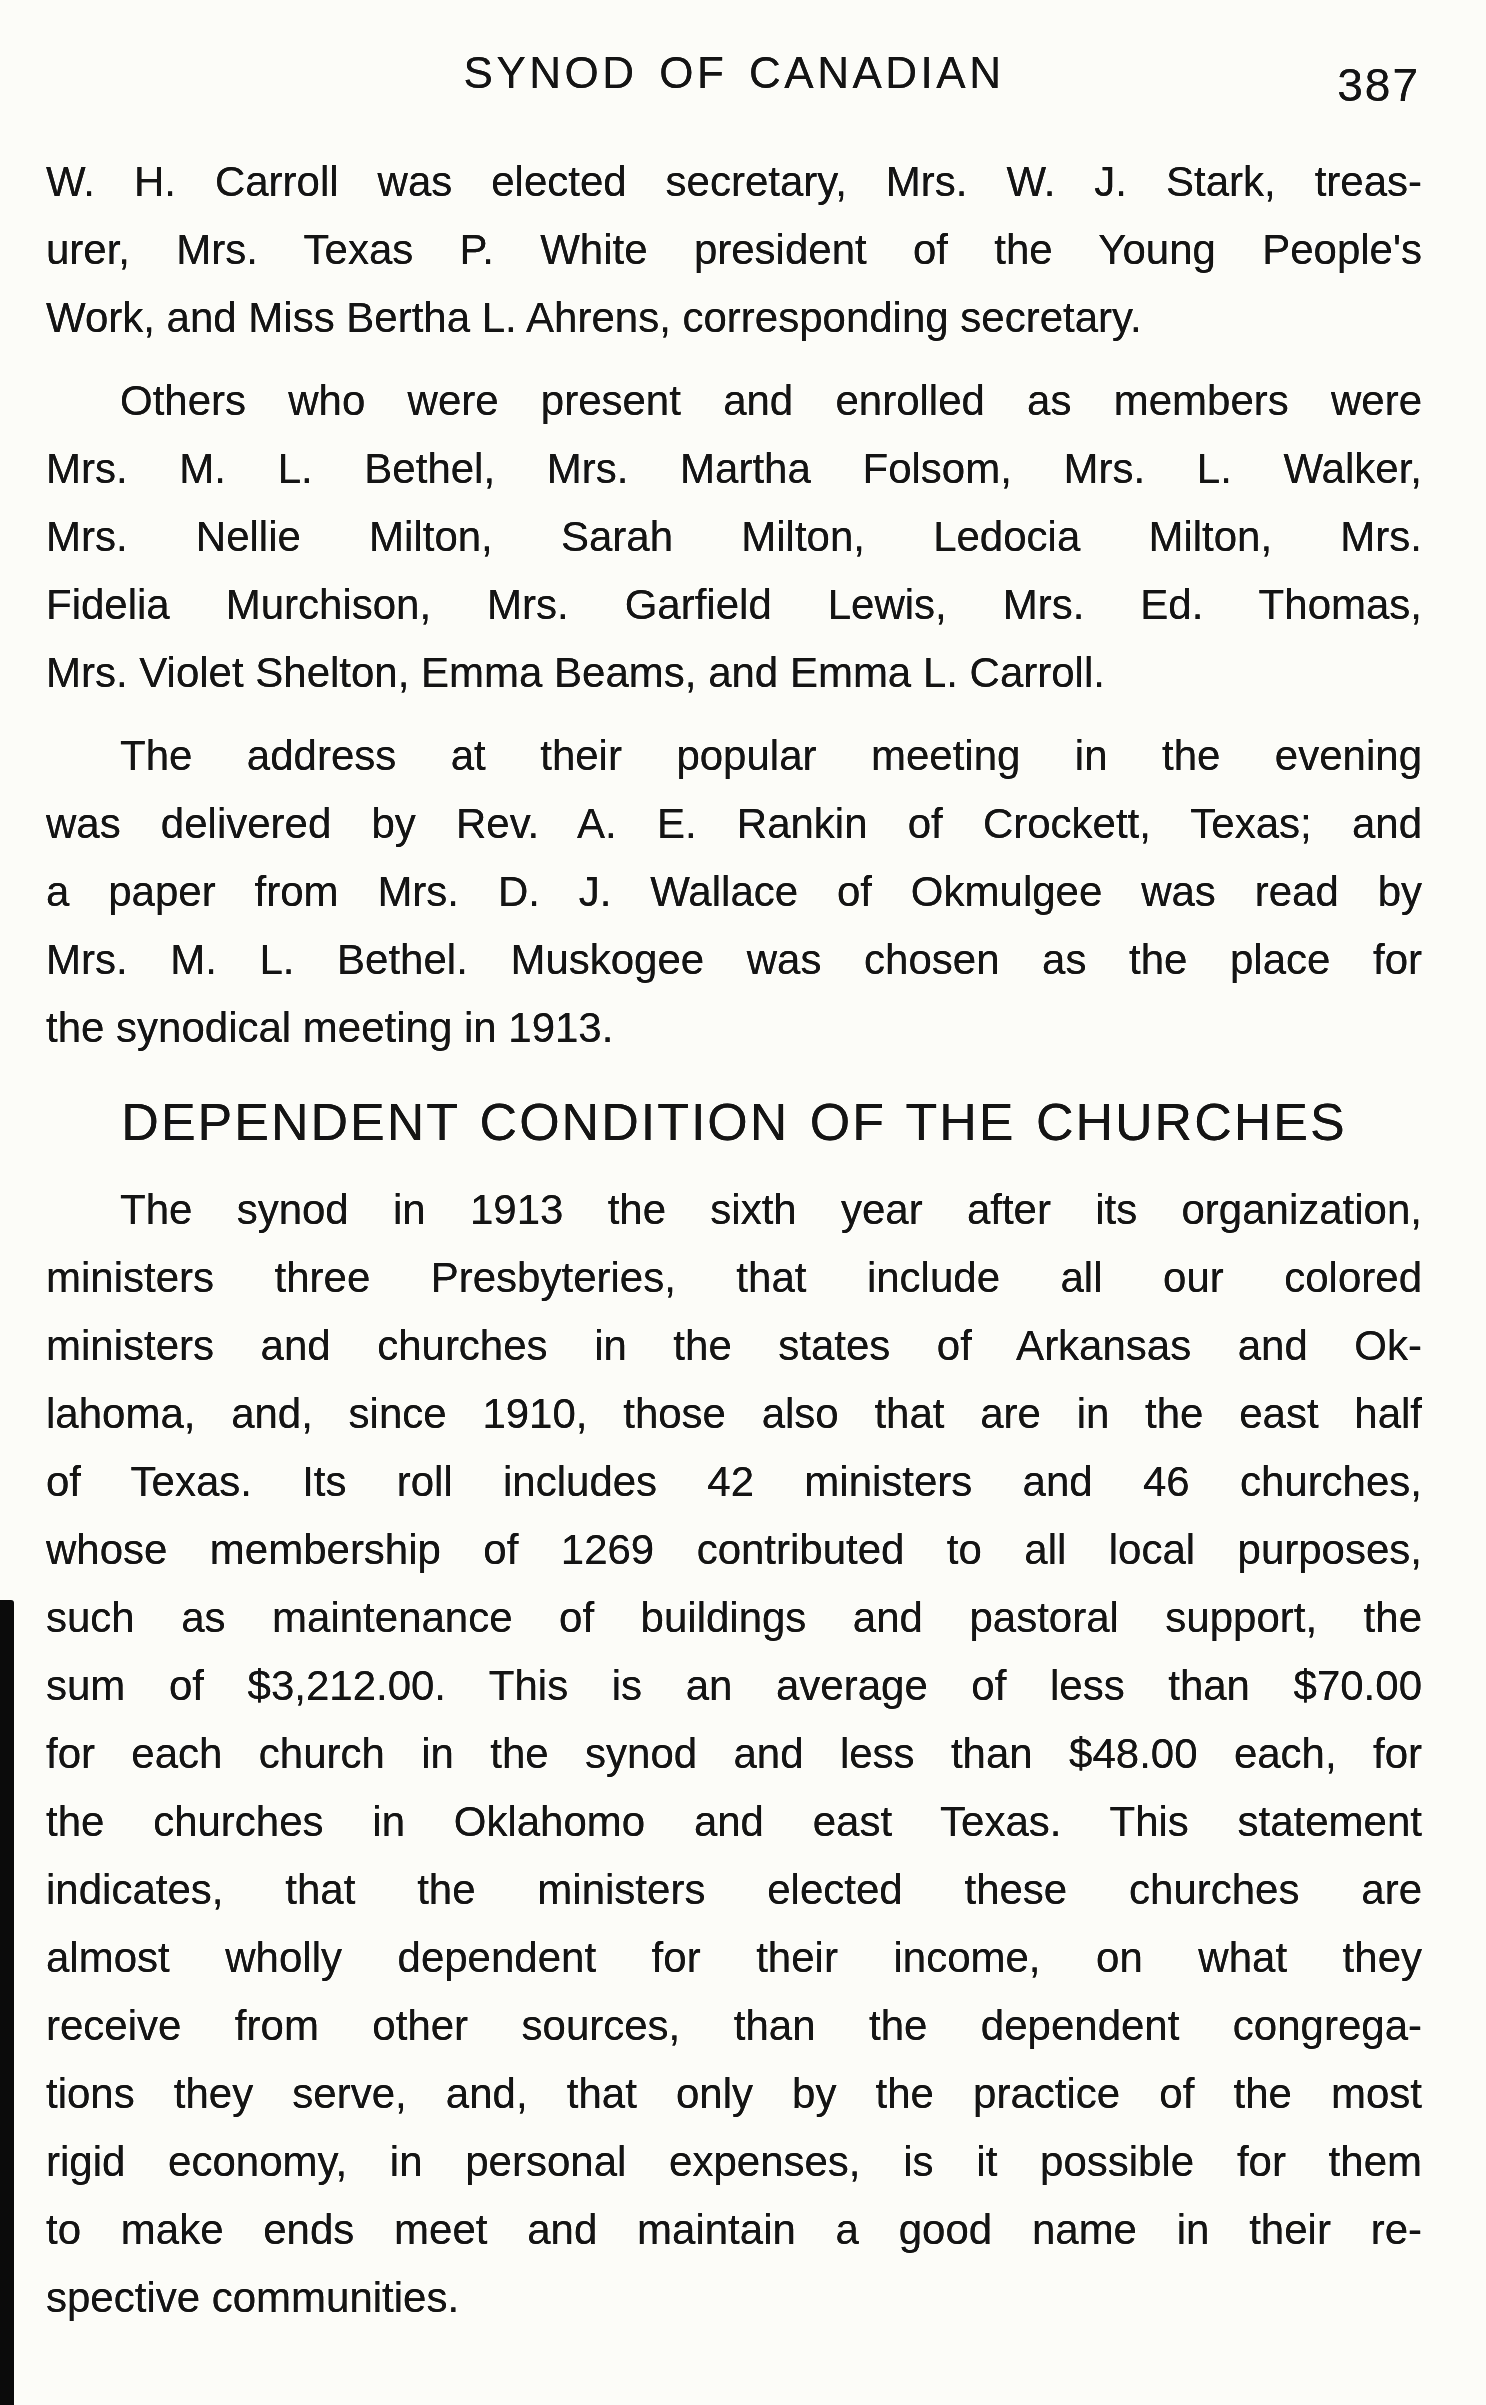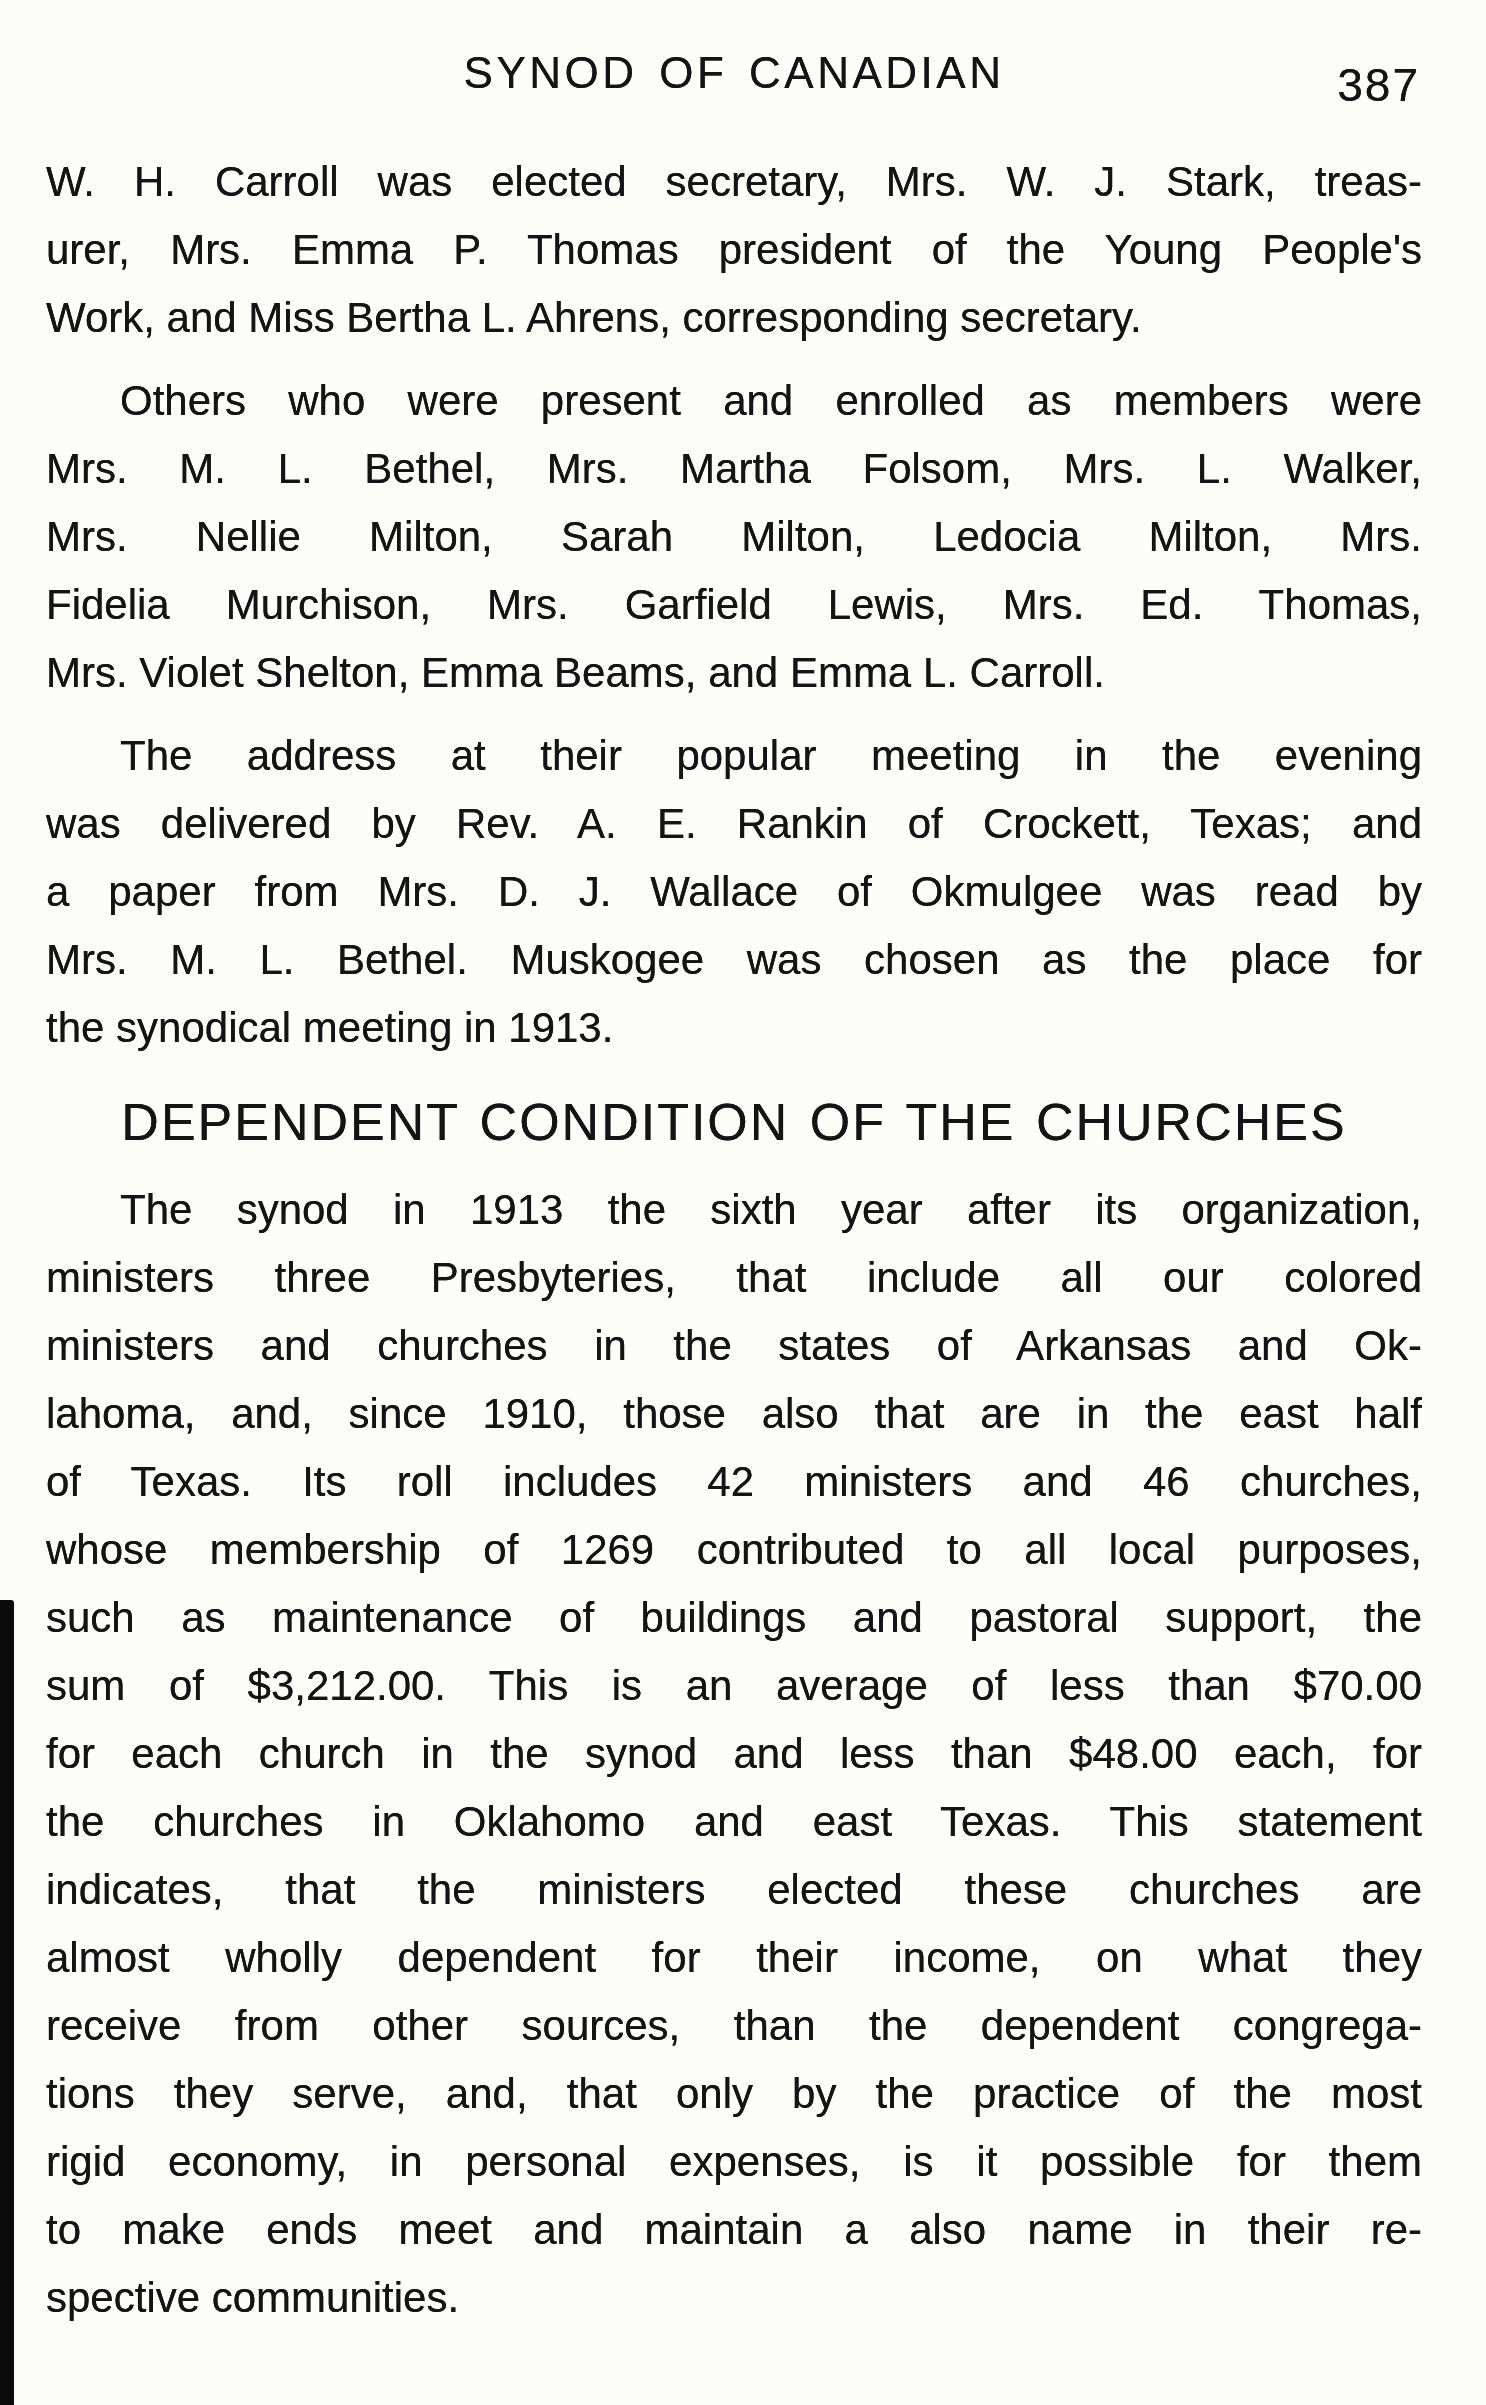--- a/index.html
+++ b/index.html
@@ -80,21 +80,21 @@
   <div class="ink-bar" style="background: rgb(11, 11, 11);"></div>
 
   <header class="page-header">
     <div class="title">SYNOD OF CANADIAN</div>
     <div class="pagenum">387</div>
   </header>
 
   <main id="content">
       <div class="paragraph">
         <div class="line">W. H. Carroll was elected secretary, Mrs. W. J. Stark, treas-</div>
-        <div class="line">urer, Mrs. Emma P. Thomas president of the Young People's</div>
+        <div class="line">urer, Mrs. Texas P. White president of the Young People's</div>
         <div class="line last">Work, and Miss Bertha L. Ahrens, corresponding secretary.</div>
       </div>
       <div class="paragraph">
         <div class="line indent">Others who were present and enrolled as members were</div>
         <div class="line">Mrs. M. L. Bethel, Mrs. Martha Folsom, Mrs. L. Walker,</div>
         <div class="line">Mrs. Nellie Milton, Sarah Milton, Ledocia Milton, Mrs.</div>
         <div class="line">Fidelia Murchison, Mrs. Garfield Lewis, Mrs. Ed. Thomas,</div>
         <div class="line last">Mrs. Violet Shelton, Emma Beams, and Emma L. Carroll.</div>
       </div>
       <div class="paragraph">
@@ -114,17 +114,17 @@
         <div class="line">whose membership of 1269 contributed to all local purposes,</div>
         <div class="line">such as maintenance of buildings and pastoral support, the</div>
         <div class="line">sum of $3,212.00.  This is an average of less than $70.00</div>
         <div class="line">for each church in the synod and less than $48.00 each, for</div>
         <div class="line">the churches in Oklahomo and east Texas.  This statement</div>
         <div class="line">indicates, that the ministers elected these churches are</div>
         <div class="line">almost wholly dependent for their income, on what they</div>
         <div class="line">receive from other sources, than the dependent congrega-</div>
         <div class="line">tions they serve, and, that only by the practice of the most</div>
         <div class="line">rigid economy, in personal expenses, is it possible for them</div>
-        <div class="line">to make ends meet and maintain a also name in their re-</div>
+        <div class="line">to make ends meet and maintain a good name in their re-</div>
         <div class="line last">spective communities.</div>
       </div>
     </main>
 </div>
 
 </body></html>

